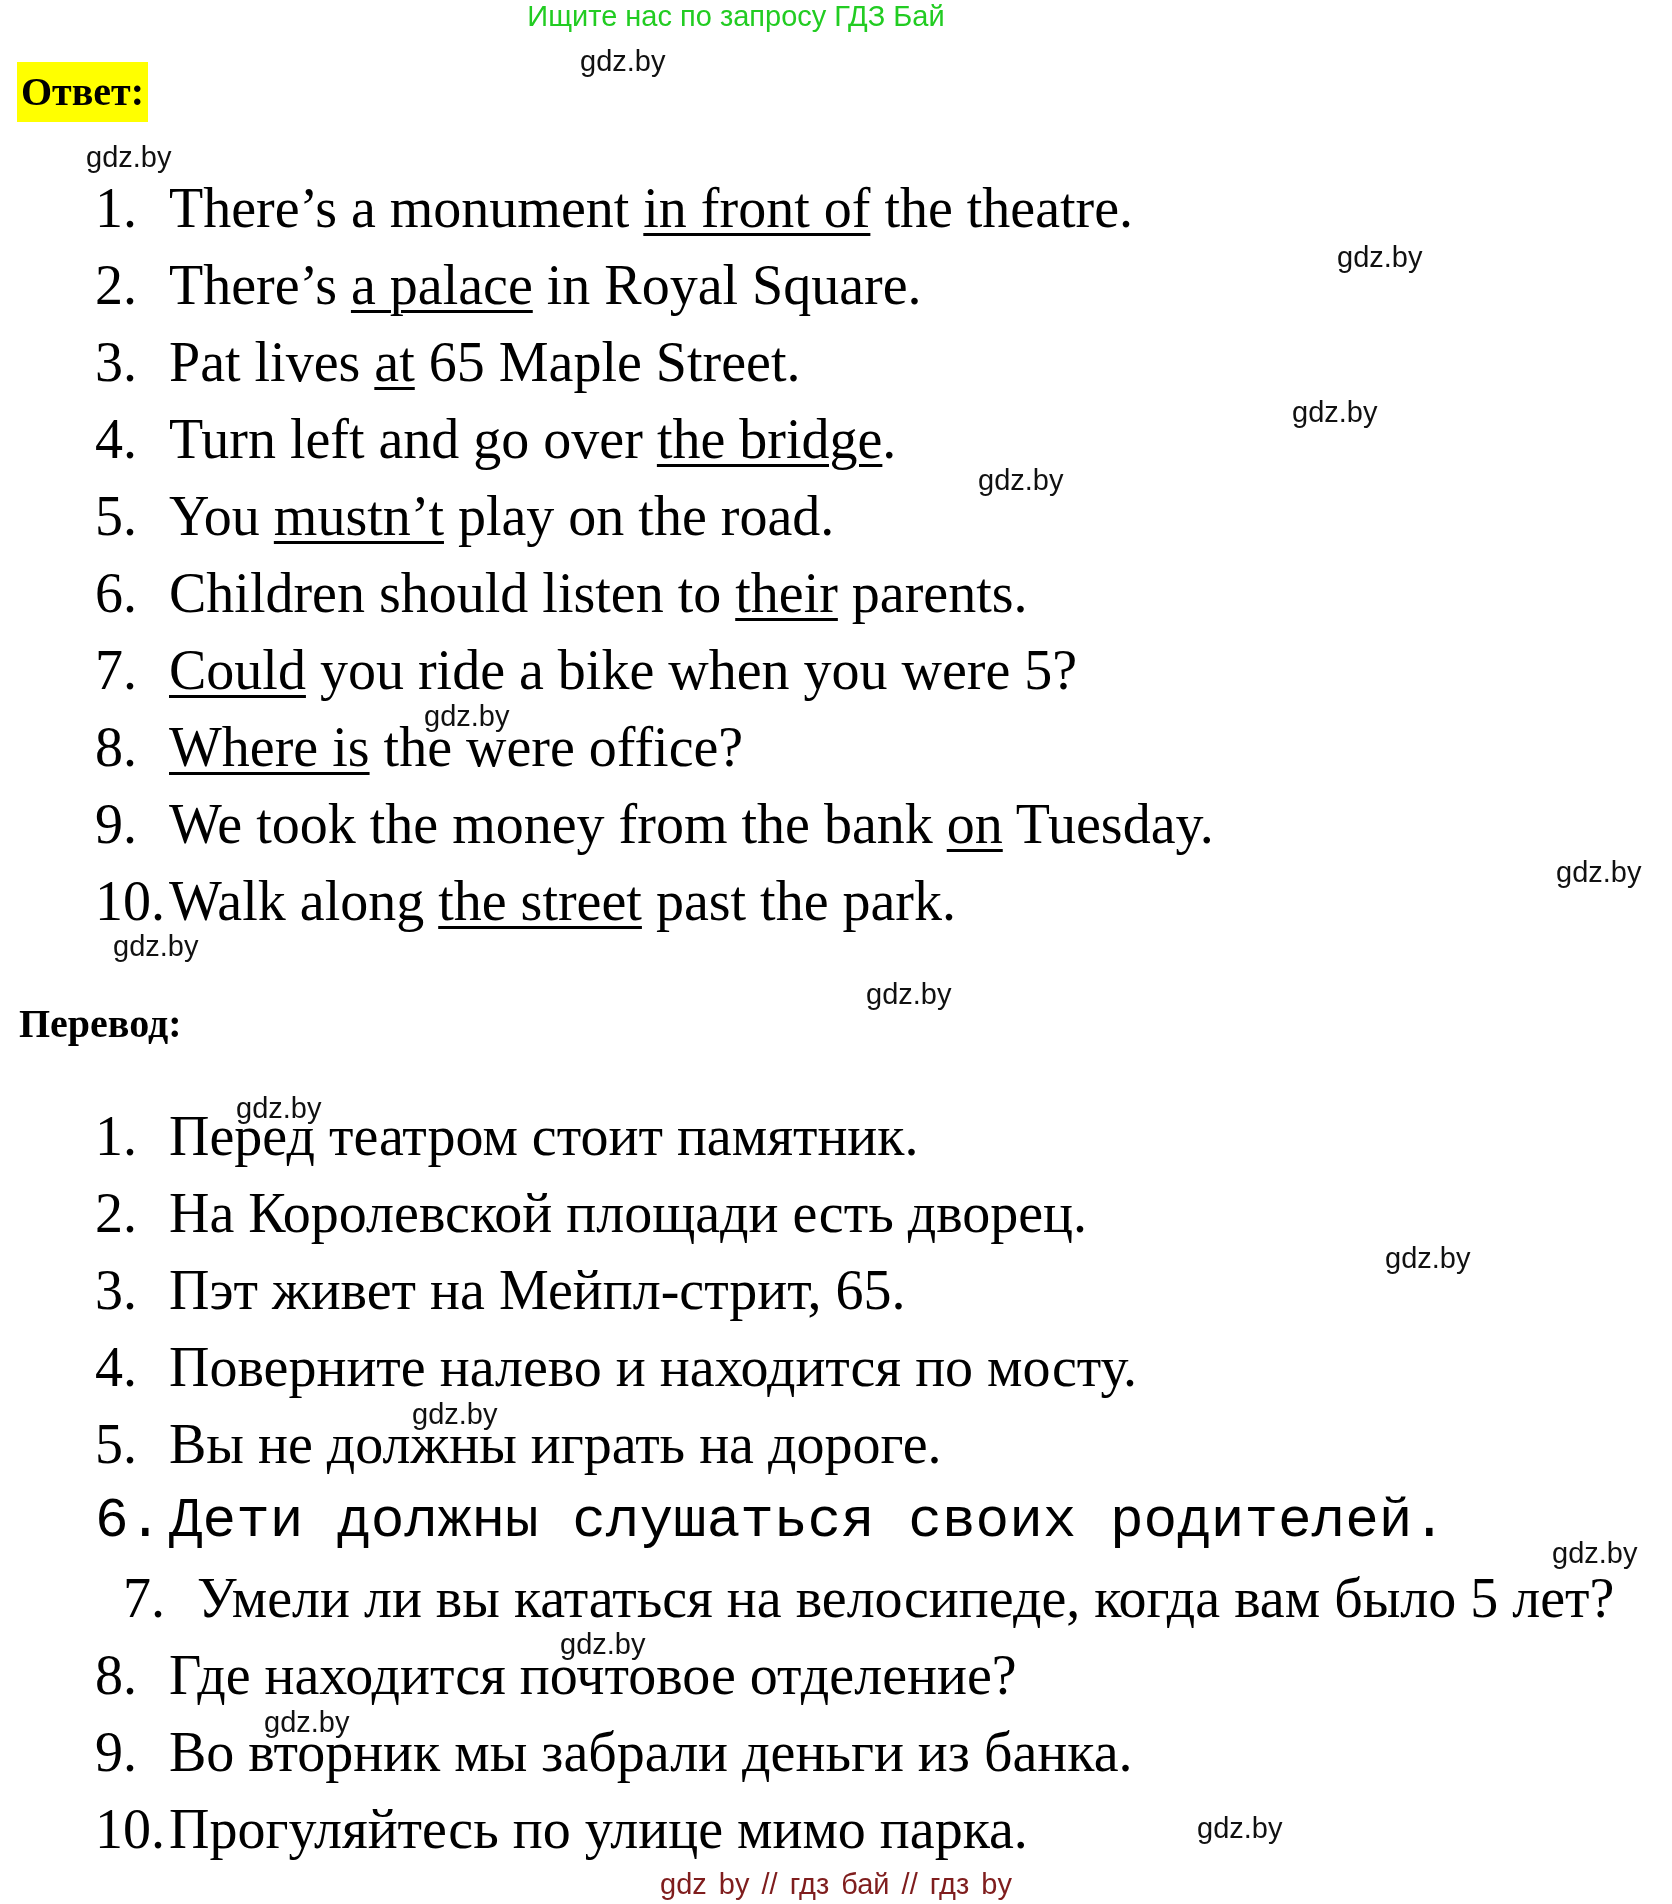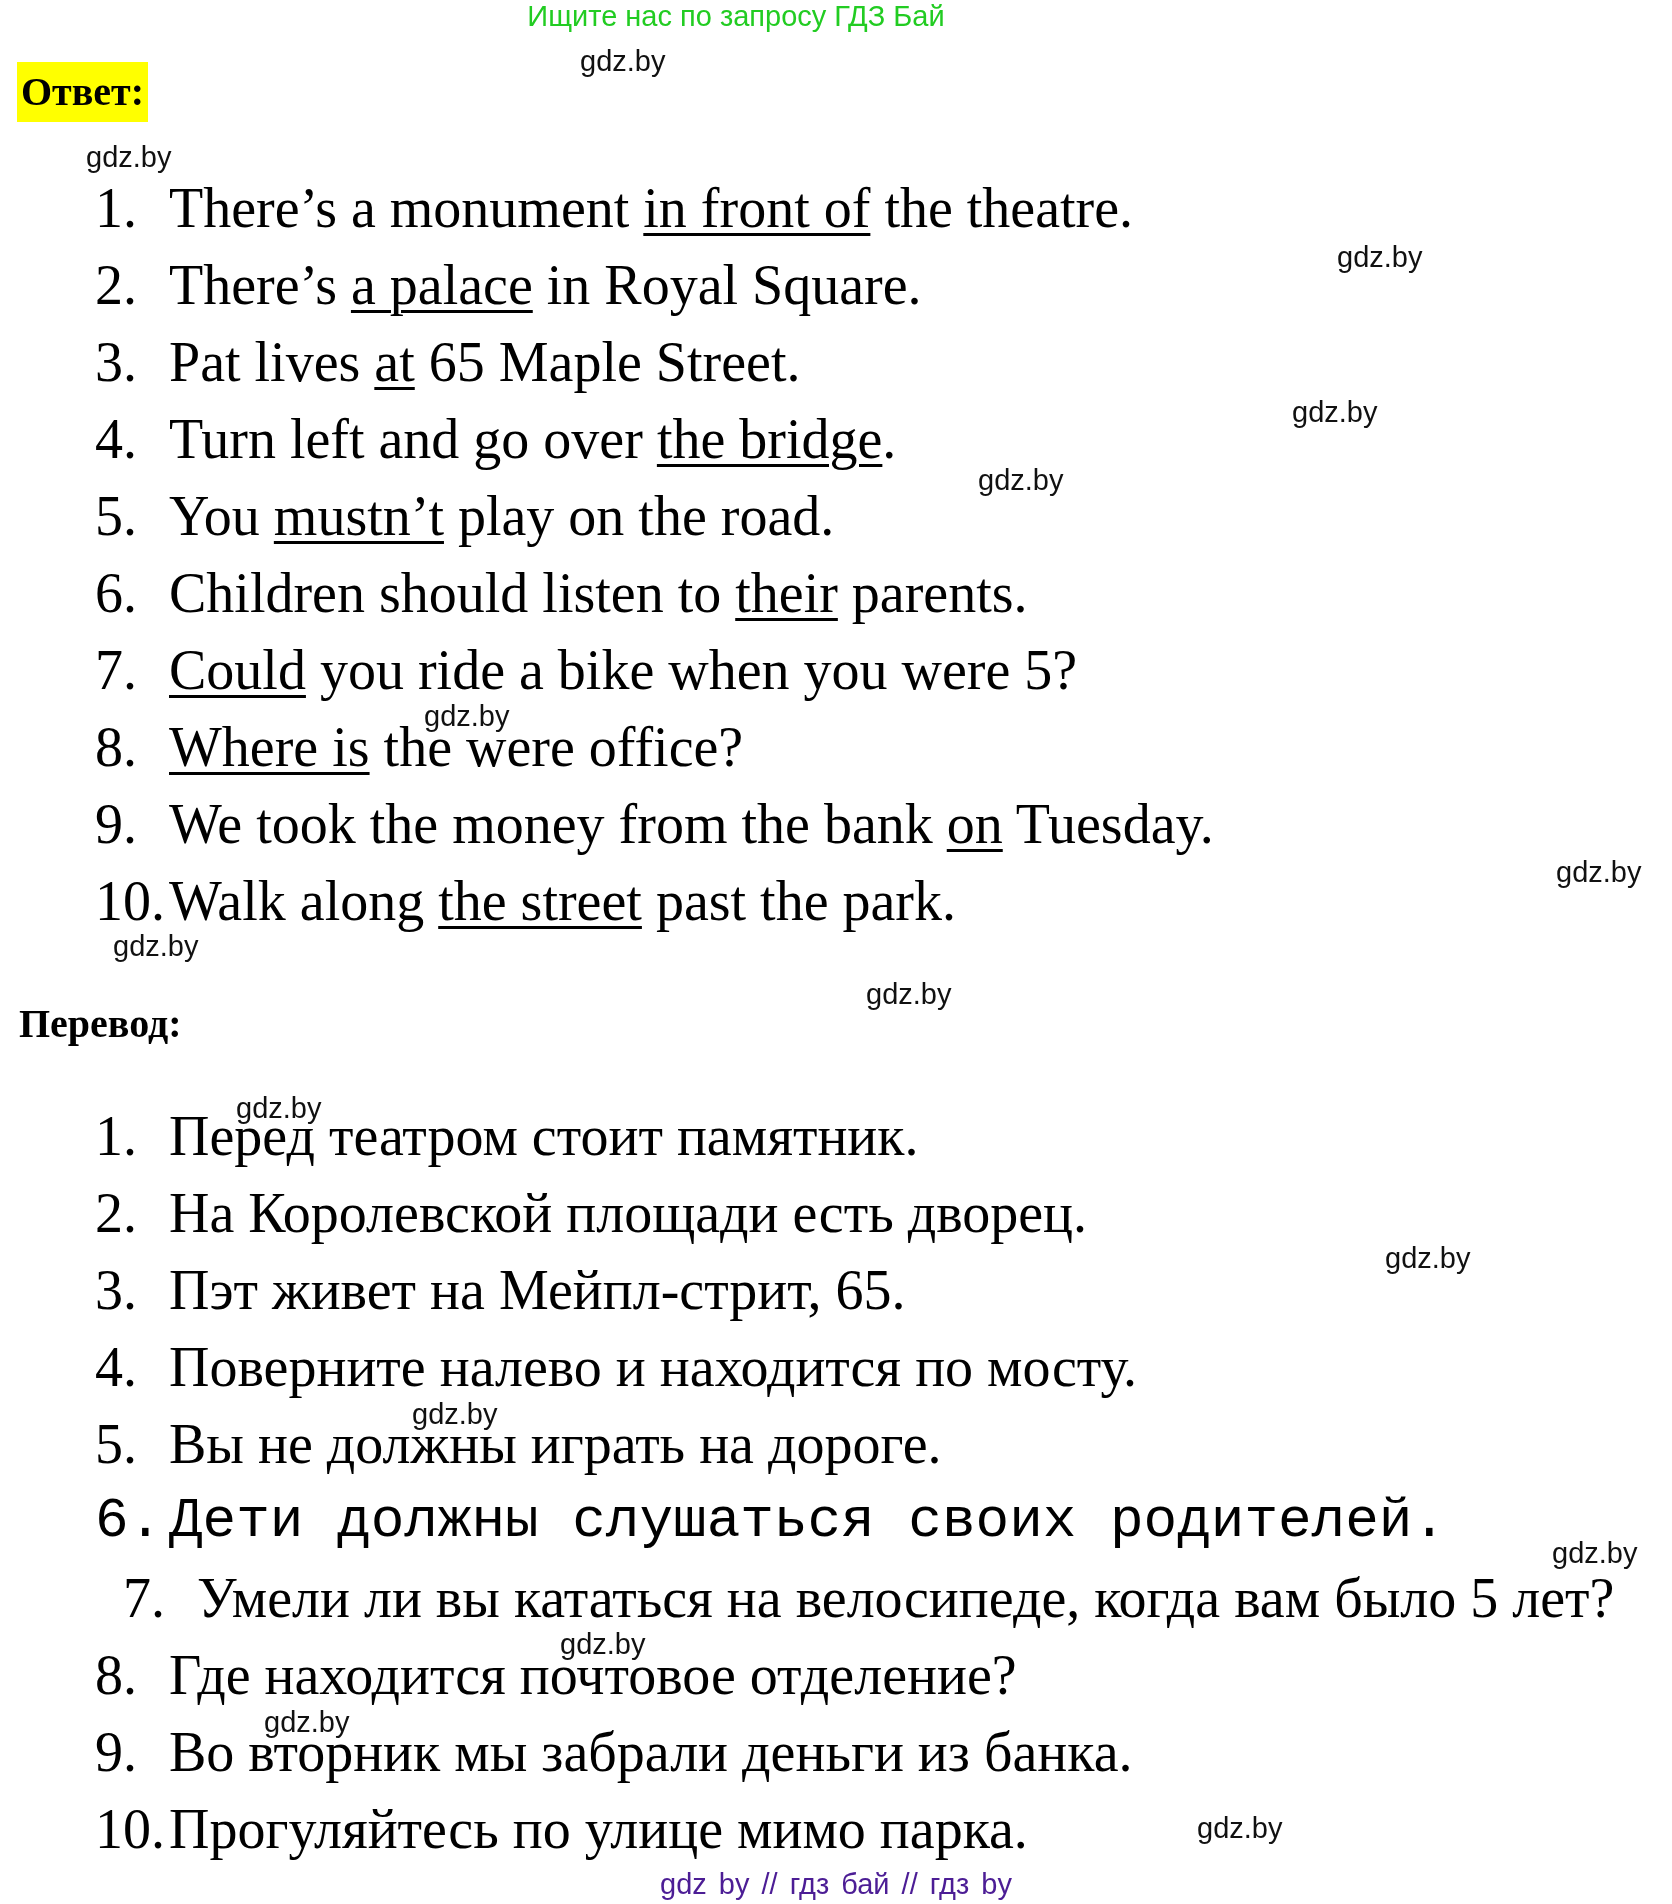--- a/index.html
+++ b/index.html
@@ -8,21 +8,21 @@
     font-family:"Liberation Sans", sans-serif; font-size:29px; color:#22cc22; line-height:32px; }
   .heading { position:absolute; font-family:"Liberation Serif", serif; font-weight:bold;
     font-size:40px; color:#000; line-height:60px; }
   .heading.hl { background:#ffff00; padding:0 4px; }
   .list { position:absolute; left:95px; font-family:"Liberation Serif", serif; font-size:56px; color:#000; }
   .row { position:absolute; left:0; white-space:nowrap; line-height:60px; }
   .num { display:inline-block; width:74px; }
   .u { text-decoration:underline; text-decoration-thickness:3px; text-underline-offset:6px; }
   .wm { position:absolute; font-family:"Liberation Sans", sans-serif; font-size:29px; color:#111; line-height:32px; }
   .footer { position:absolute; top:1868px; left:0; width:1672px; text-align:center;
-    font-family:"Liberation Sans", sans-serif; font-size:29px; color:#4c1d95; line-height:32px; word-spacing:4px; }
+    font-family:"Liberation Sans", sans-serif; font-size:29px; color:#7f1d1d; line-height:32px; word-spacing:4px; }
 </style>
 </head>
 <body>
 
 <div class="banner">Ищите нас по запросу ГДЗ Бай</div>
 
 <div class="heading hl" style="top:62px;left:17px;">Ответ:</div>
 
 <div class="list" id="answers" style="top:0;">
     <div class="row" style="top: 178px;"><span class="num">1.</span><span>There’s a monument </span><span class="u">in front of</span><span> the theatre.</span></div>

